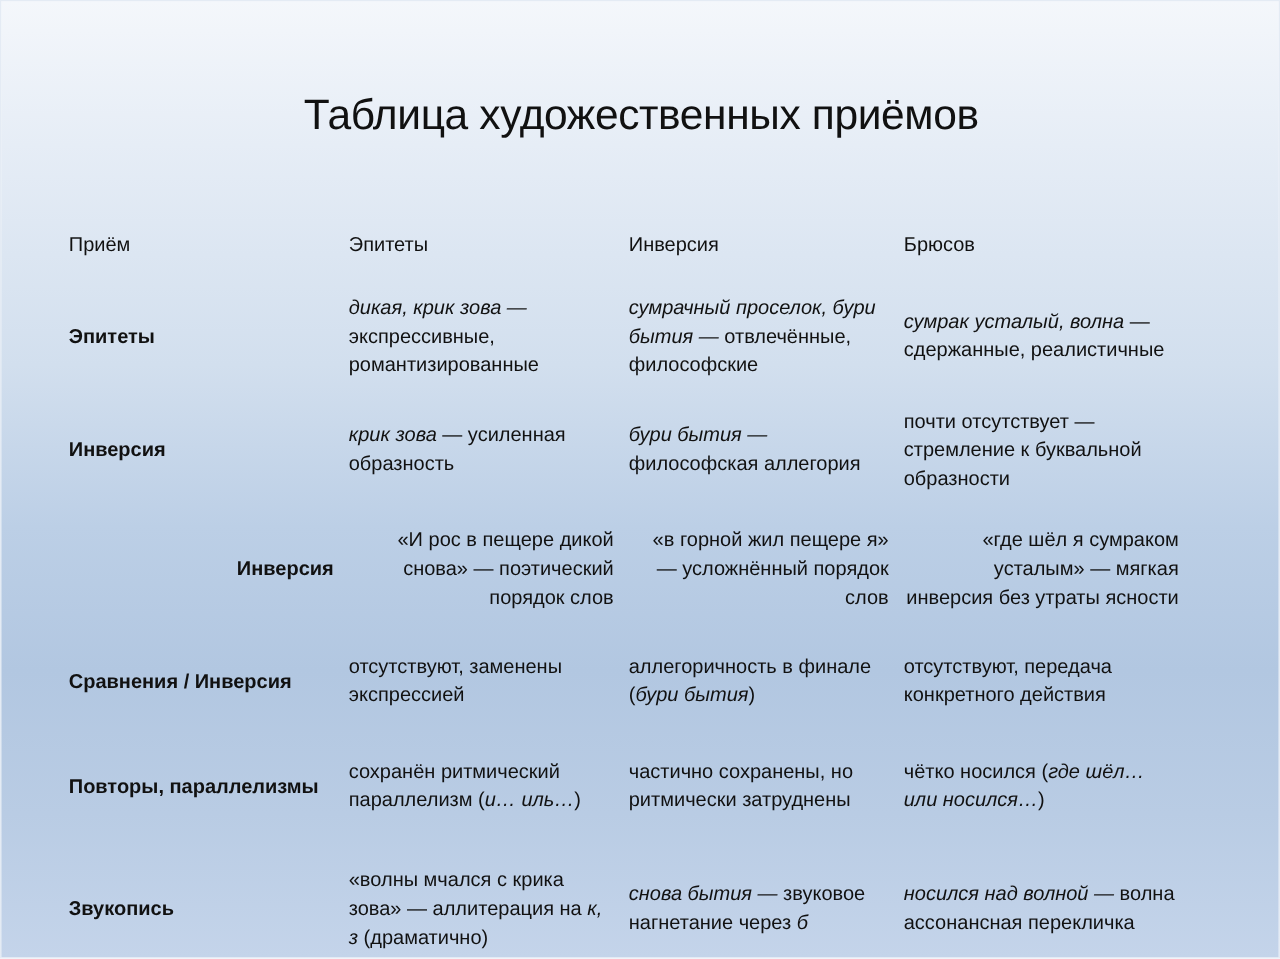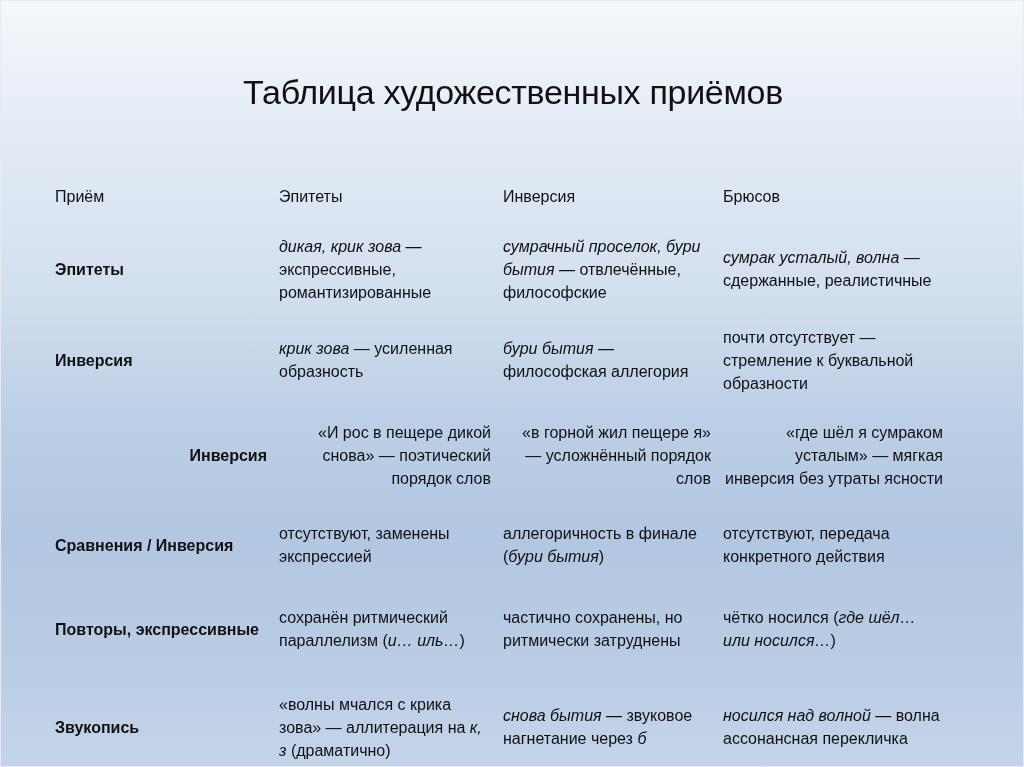--- a/index.html
+++ b/index.html
@@ -112,21 +112,21 @@
       </tr>
 
       <tr class="row-comparisons">
         <td class="row-label">Сравнения / Инверсия</td>
         <td><em></em><span>отсутствуют, заменены экспрессией</span><em></em><span></span></td>
         <td><em></em><span>аллегоричность в финале (</span><em>бури бытия</em><span>)</span></td>
         <td><em></em><span>отсутствуют, передача конкретного действия</span><em></em><span></span></td>
       </tr>
 
       <tr class="row-repetitions">
-        <td class="row-label">Повторы, экспрессивные</td>
+        <td class="row-label">Повторы, параллелизмы</td>
         <td><em></em><span>сохранён ритмический параллелизм (</span><em>и… иль…</em><span>)</span></td>
         <td><em></em><span>частично сохранены, но ритмически затруднены</span><em></em><span></span></td>
         <td><em></em><span>чётко носился (</span><em>где шёл… или носился…</em><span>)</span></td>
       </tr>
 
       <tr class="row-sound">
         <td class="row-label">Звукопись</td>
         <td><em></em><span>«волны мчался с крика зова» — аллитерация на </span><em>к, з</em><span> (драматично)</span></td>
         <td><em>снова бытия —</em><span> звуковое нагнетание через </span><em>б</em><span></span></td>
         <td><em>носился над волной —</em><span> волна ассонансная перекличка</span><em></em><span></span></td>

